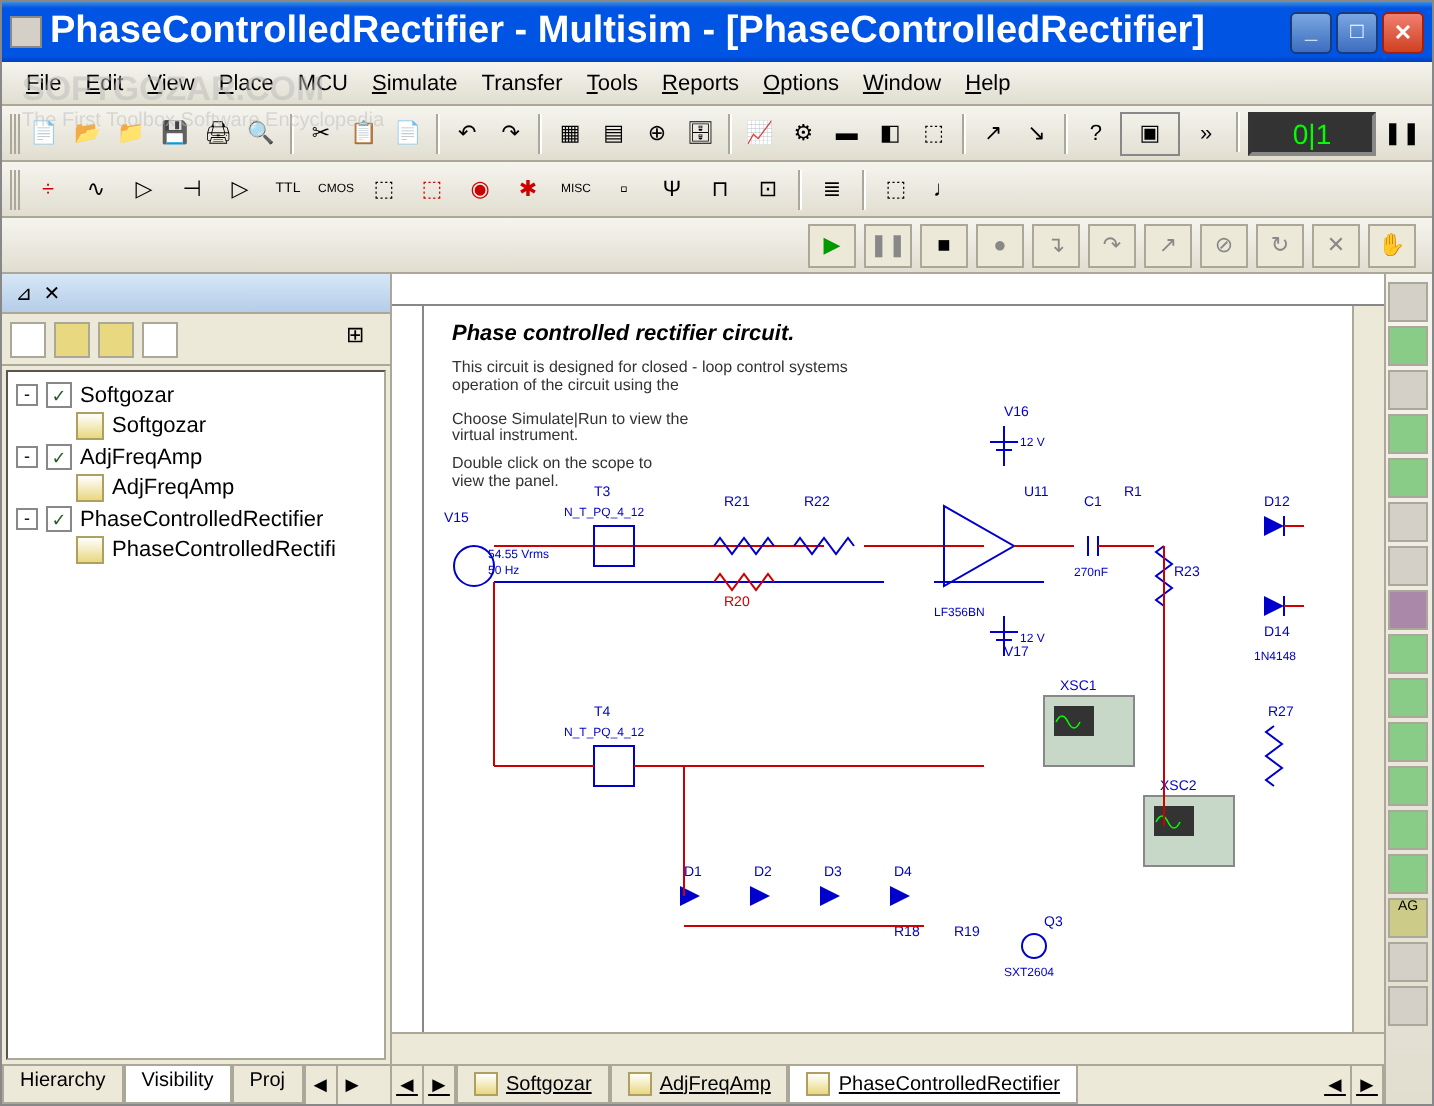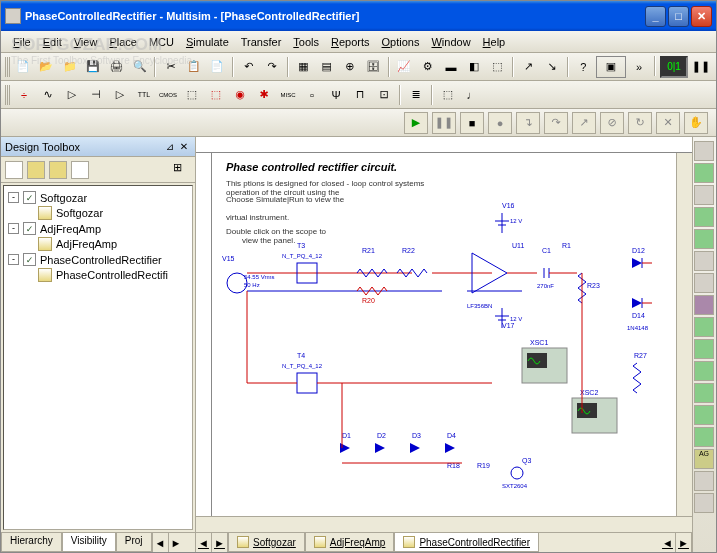--- a/index.html
+++ b/index.html
@@ -1,19 +1,19 @@
 <!DOCTYPE html>
 <html><head>
 <meta charset="utf-8">
 <style>
 * { box-sizing: border-box; margin: 0; padding: 0; }
 body { font-family: Tahoma, sans-serif; font-size: 11px; background: #ece9d8; overflow: hidden; width: 717px; height: 553px; position: relative; border: 1px solid #888; }
 .titlebar { height: 30px; background: linear-gradient(to bottom, #3c8cde 0%, #0054e3 10%, #0054e3 90%, #0040c0 100%); display: flex; align-items: center; padding: 0 4px; color: white; }
 .titlebar .icon { width: 16px; height: 16px; background: #d4d0c8; margin-right: 4px; border: 1px solid #888; }
-.titlebar .title { flex: 1; font-weight: bold; font-size: 11px; }
+.titlebar .title { flex: 1; font-weight: bold; font-size: 19px; }
 .titlebar .btn { width: 21px; height: 21px; margin-left: 2px; background: linear-gradient(to bottom, #7ba7e0, #3c6dc0); border: 1px solid #1a3a7a; border-radius: 3px; color: white; display: flex; align-items: center; justify-content: center; font-weight: bold; font-size: 11px; cursor: pointer; }
 .titlebar .btn.close { background: linear-gradient(to bottom, #f08070, #d04020); border-color: #a02010; }
 .menubar { height: 22px; background: linear-gradient(to bottom, #f5f4ee, #e1ded0); display: flex; align-items: center; padding: 0 6px; border-bottom: 1px solid #aca899; }
 .menubar .menu { padding: 2px 6px; cursor: default; }
 .menubar .menu u { text-decoration: underline; }
 .toolbar { height: 28px; background: linear-gradient(to bottom, #f5f4ee, #e1ded0); display: flex; align-items: center; padding: 0 4px; border-bottom: 1px solid #aca899; gap: 2px; }
 .toolbar .tbtn { width: 22px; height: 22px; display: flex; align-items: center; justify-content: center; cursor: pointer; border: 1px solid transparent; }
 .toolbar .sep { width: 2px; height: 20px; border-left: 1px solid #aca899; border-right: 1px solid white; margin: 0 2px; }
 .toolbar .grip { width: 6px; height: 20px; background: repeating-linear-gradient(to right, #aca899 0, #aca899 1px, transparent 1px, transparent 2px); }
 .toolbar .right-group { margin-left: auto; display: flex; gap: 2px; }
@@ -113,21 +113,21 @@
   <div class="tbtn">⬚</div>
   <div class="sep"></div>
   <div class="tbtn">↗</div>
   <div class="tbtn">↘</div>
   <div class="sep"></div>
   <div class="tbtn">?</div>
   <div class="right-group">
     <div class="tbtn" style="width:30px;border:1px solid #888">▣</div>
     <div class="tbtn">»</div>
     <div class="sep"></div>
-    <div class="tbtn" style="width:28px;border:2px inset #888;background:#333;color:#0f0;font-size:10px">0|1</div>
+    <div class="tbtn" style="width:64px;border:2px inset #888;background:#333;color:#0f0;font-size:14px">0|1</div>
     <div class="tbtn">❚❚</div>
   </div>
 </div>
 
 <div class="toolbar">
   <div class="grip"></div>
   <div class="tbtn" style="color:#c00">÷</div>
   <div class="tbtn">∿</div>
   <div class="tbtn">▷</div>
   <div class="tbtn">⊣</div>
@@ -160,21 +160,20 @@
   <div class="sbtn" style="color:#888">↗</div>
   <div class="sbtn" style="color:#888">⊘</div>
   <div class="sbtn" style="color:#888">↻</div>
   <div class="sbtn" style="color:#888">✕</div>
   <div class="sbtn" style="color:#888">✋</div>
 </div>
 
 <div class="main">
   <div class="sidebar">
     <div class="sidebar-title">
-      <span class="txt">Design Toolbox</span>
       <span class="xbtn">⊿</span>
       <span class="xbtn">✕</span>
     </div>
     <div class="sidebar-tools">
       <div class="ti"></div>
       <div class="ti" style="background:#e8d880"></div>
       <div class="ti" style="background:#e8d880"></div>
       <div class="ti"></div>
       <div style="flex:1"></div>
       <div class="ti" style="border:none;background:none">⊞</div>
@@ -217,26 +216,26 @@
     </div>
   </div>
 
   <div class="canvas-area">
     <div class="canvas-wrap">
       <div class="ruler-h"></div>
       <div class="canvas-body">
         <div class="ruler-v"></div>
         <div class="canvas">
           <div class="schematic-title">Phase controlled rectifier circuit.</div>
-          <div class="schematic-text" style="top:26px;left:14px">This ptions is designed for closed - loop control systems</div>
-          <div class="schematic-text" style="top:42px;left:14px">Choose Simulate|Run to view the</div>
+          <div class="schematic-text" style="top:26px;left:14px">This circuit is designed for closed - loop control systems</div>
+          <div class="schematic-text" style="top:52px;left:14px">Choose Simulate|Run to view the</div>
           <div class="schematic-text" style="top:35px;left:14px">operation of the circuit using the</div>
           <div class="schematic-text" style="top:60px;left:14px">virtual instrument.</div>
           <div class="schematic-text" style="top:74px;left:14px">Double click on the scope to</div>
-          <div class="schematic-text" style="top:83px;left:30px">view the panel.</div>
+          <div class="schematic-text" style="top:83px;left:14px">view the panel.</div>
           <svg width="460" height="360" style="position:absolute;top:0;left:0">
 
             <line x1="35" y1="120" x2="200" y2="120" stroke="#c00" stroke-width="1"></line>
             <line x1="220" y1="120" x2="280" y2="120" stroke="#c00" stroke-width="1"></line>
 
             <line x1="35" y1="138" x2="230" y2="138" stroke="#00c" stroke-width="1"></line>
             <line x1="255" y1="138" x2="310" y2="138" stroke="#00c" stroke-width="1"></line>
 
             <circle cx="25" cy="130" r="10" fill="none" stroke="#00c"></circle>
             <text x="10" y="108" font-size="7" fill="#00c">V15</text>

